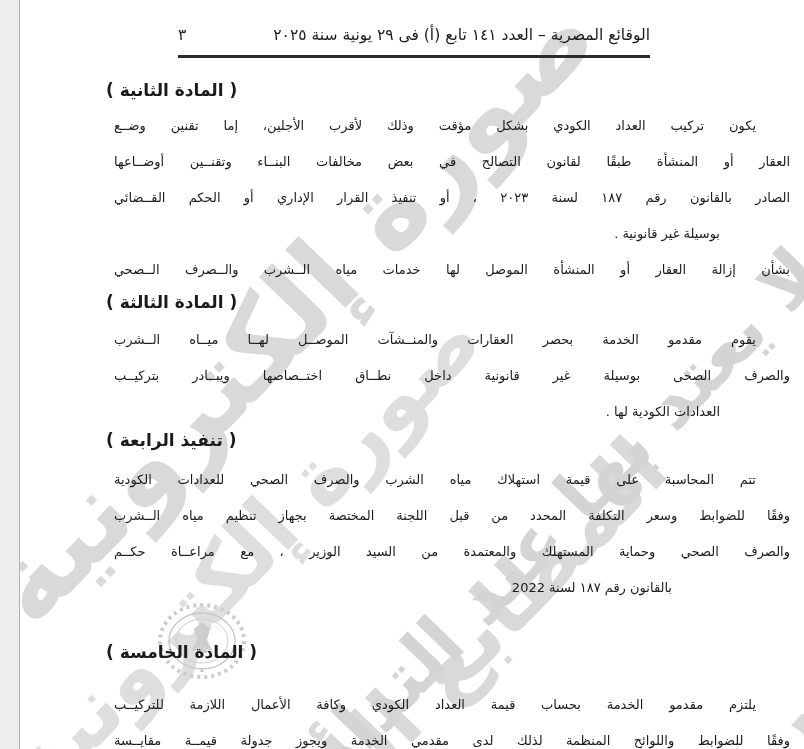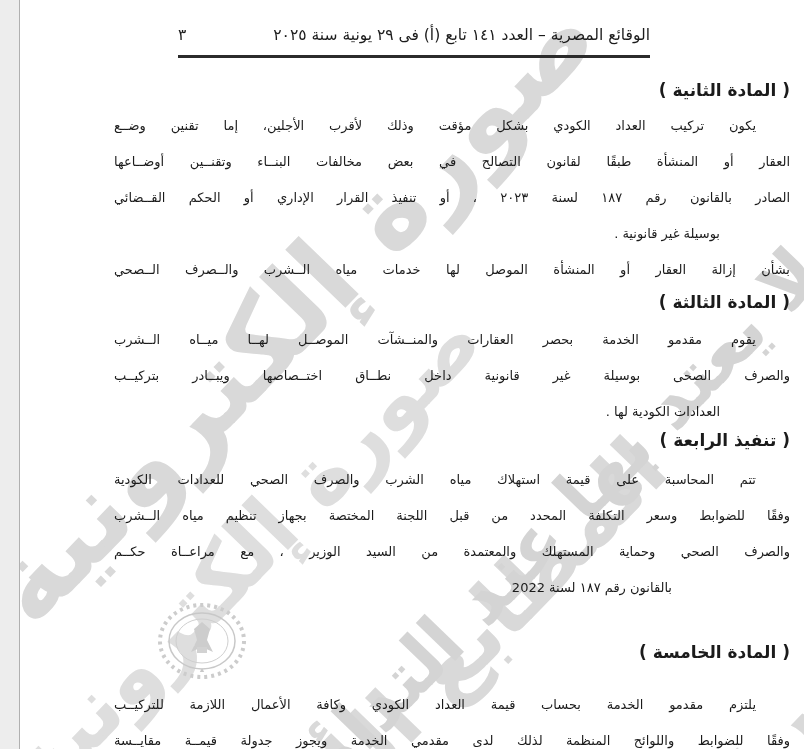--- a/index.html
+++ b/index.html
@@ -32,21 +32,21 @@
     position:absolute; top:22px; left:178px; width:472px;
     display:flex; justify-content:space-between; align-items:flex-start;
     direction:rtl; font-size:15.5px; line-height:26px; z-index:2;
   }
   .header-rule {
     position:absolute; top:55px; left:178px; width:472px; height:3px;
     background:#2b2b2b; z-index:2;
   }
   
   .h {
-    position:absolute; left:106px; width:684px; text-align:right;
+    position:absolute; left:106px; width:684px; text-align:left;
     direction:rtl; font-weight:bold; font-size:17px; line-height:28px; z-index:2;
   }
   
   .para { position:absolute; left:106px; width:684px; direction:rtl; z-index:2; }
   .ln {
     height:36px; line-height:36px; font-size:13px; overflow:hidden;
     text-justify:inter-word;
     margin-left:8px;
   }
   .just { text-align:justify; text-align-last:justify; }

